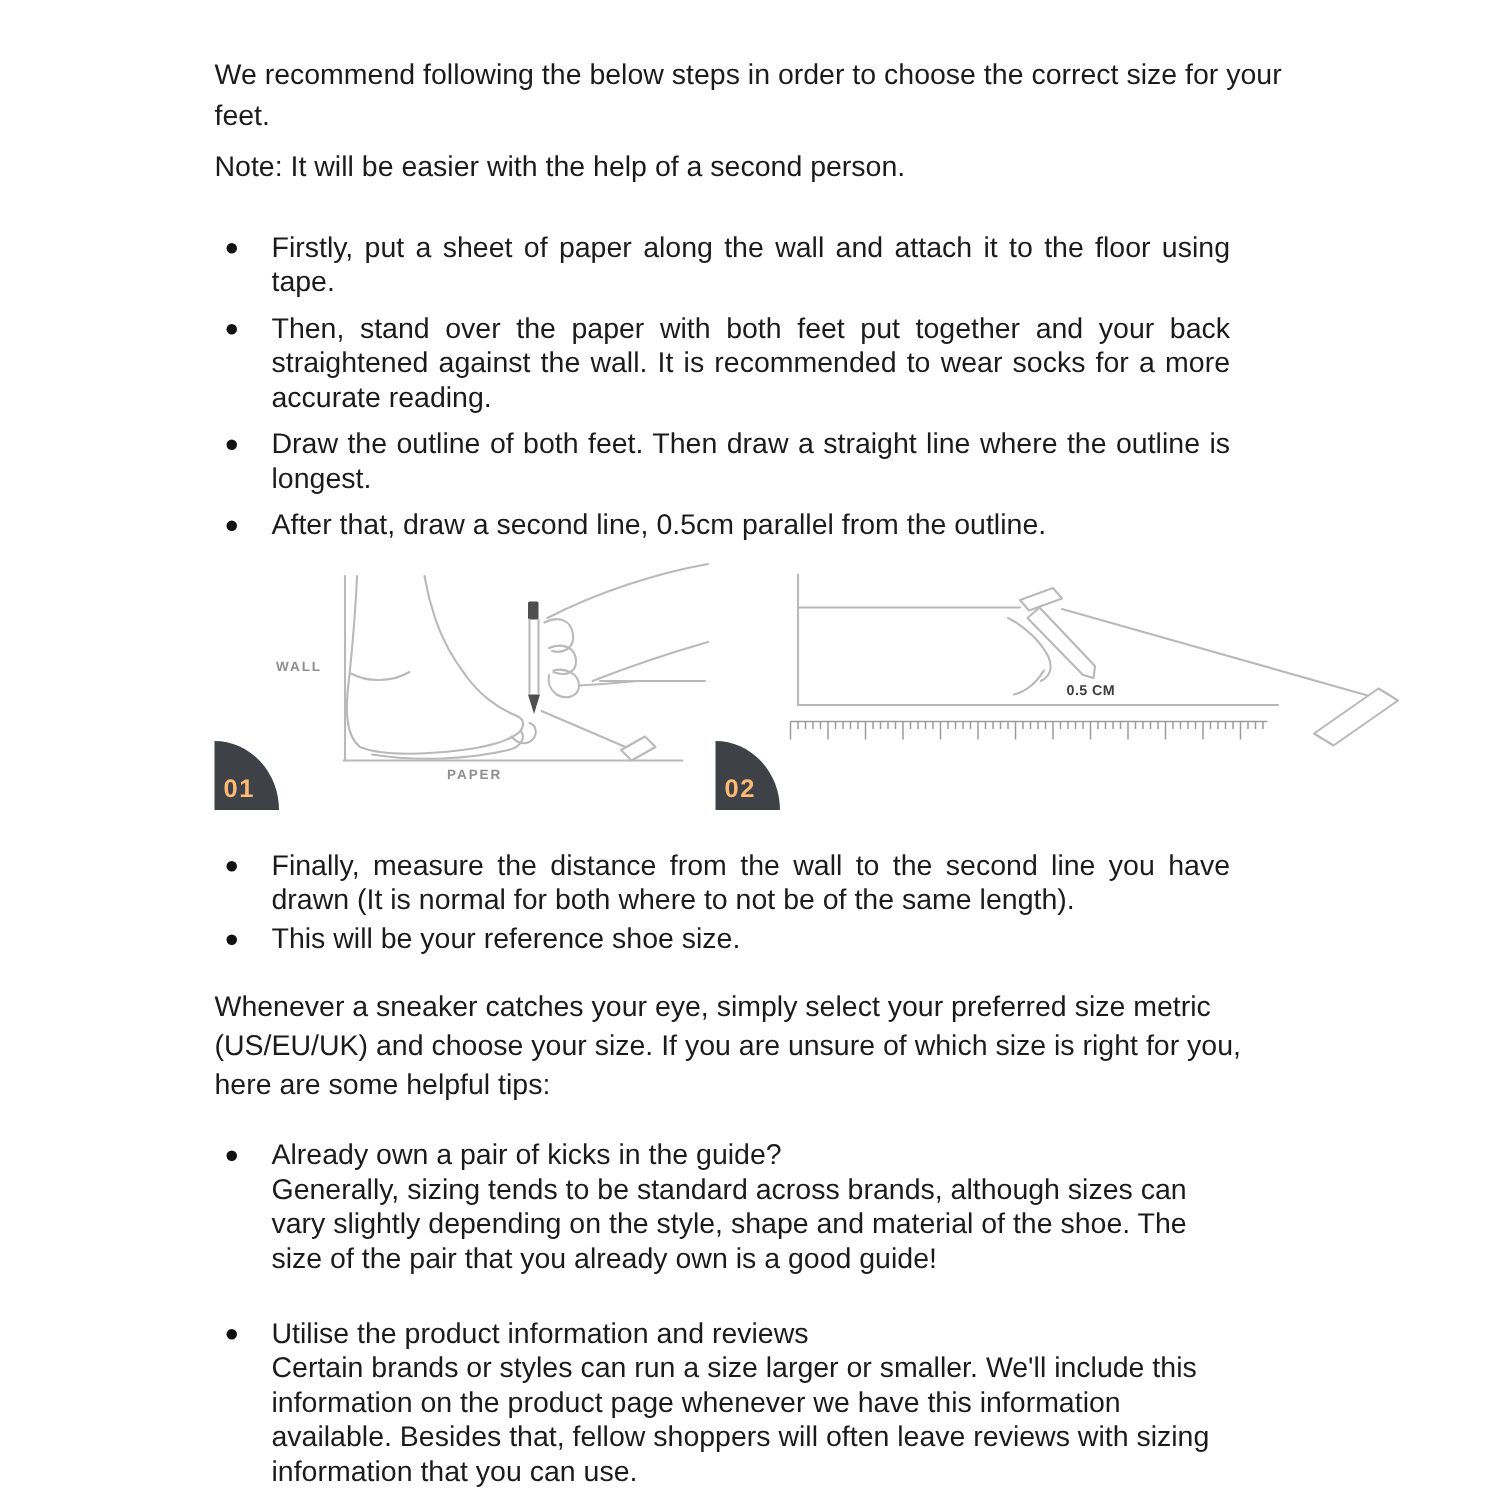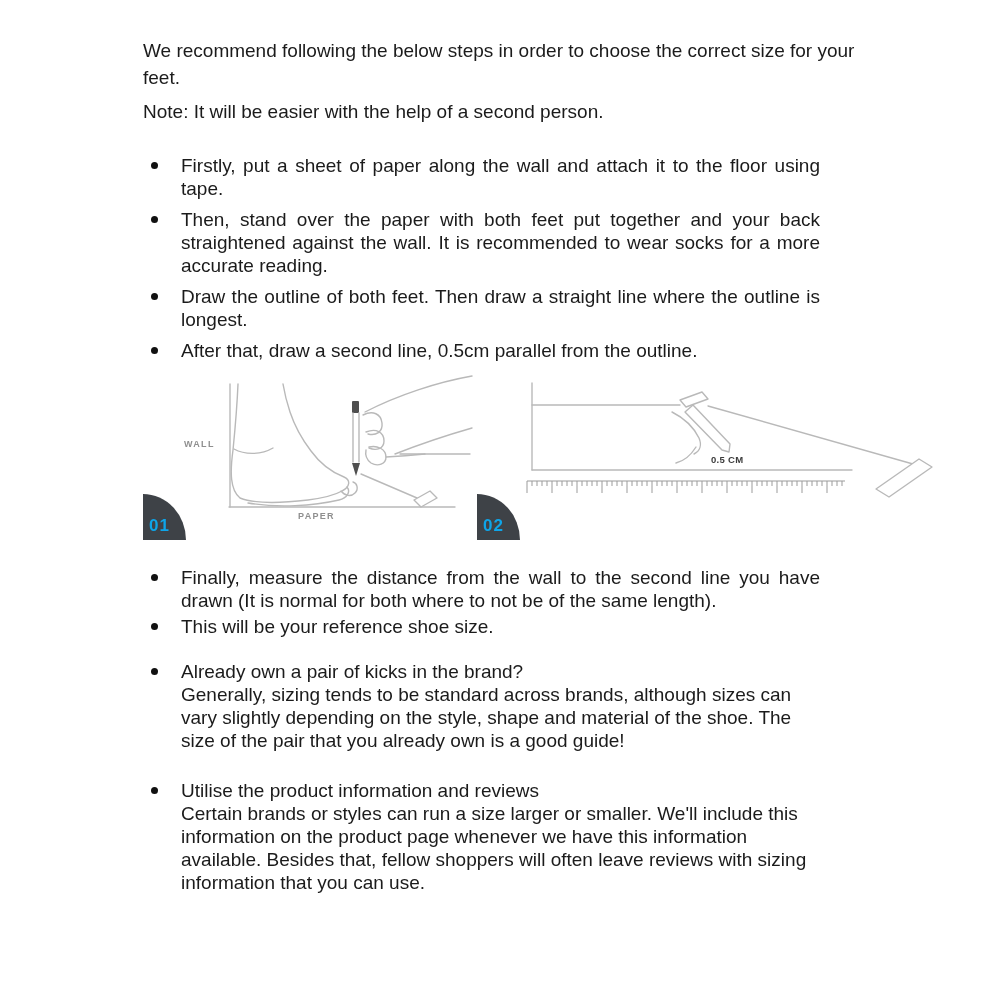--- a/index.html
+++ b/index.html
@@ -37,21 +37,21 @@
   .fig-svg{position:absolute;top:0}
   #fig1{left:0}
   #fig2{left:357px}
   .badge{
     position:absolute;top:124px;width:43px;height:46px;
     background:var(--badge);border-top-right-radius:100% 100%;
   }
   #badge1{left:0}
   #badge2{left:334px}
   .badge span{
-    position:absolute;left:6px;bottom:4px;color:#0ea5e9;
+    position:absolute;left:6px;bottom:4px;color:#fdba74;
     font-size:17px;font-weight:bold;letter-spacing:1px;
   }
   .art{fill:none;stroke:var(--line);stroke-width:1.4;stroke-linecap:round;stroke-linejoin:round}
   .artfill{fill:#ffffff;stroke:var(--line);stroke-width:1.4;stroke-linejoin:round}
   .dark{fill:var(--pencil);stroke:none}
   .figlabel{font-size:9px;font-weight:bold;letter-spacing:1.3px;fill:var(--label)}
   .cmlabel{font-size:9.5px;font-weight:bold;letter-spacing:.3px;fill:#3c3c3c}
   .ruler{fill:none;stroke:#9b9b9b;stroke-width:1}
 </style>
 </head>
@@ -137,26 +137,27 @@
     <li>
       <span class="dot"></span>
       <div class="btxt">Finally, measure the distance from the wall to the second line you have drawn (It is normal for both where to not be of the same length).</div>
     </li>
     <li>
       <span class="dot"></span>
       <div class="btxt last-noj">This will be your reference shoe size.</div>
     </li>
   </ul>
 
+  <p class="para tips-intro">Whenever a sneaker catches your eye, simply select your preferred size metric (US/EU/UK) and choose your size. If you are unsure of which size is right for you, here are some helpful tips:</p>
 
   <ul class="tips">
     <li>
       <span class="dot"></span>
       <div class="ttxt">
-        <div>Already own a pair of kicks in the brand?</div>
+        <div>Already own a pair of kicks in the guide?</div>
         <div>Generally, sizing tends to be standard across brands, although sizes can vary slightly depending on the style, shape and material of the shoe. The size of the pair that you already own is a good guide!</div>
       </div>
     </li>
     <li>
       <span class="dot"></span>
       <div class="ttxt">
         <div>Utilise the product information and reviews</div>
         <div>Certain brands or styles can run a size larger or smaller. We'll include this information on the product page whenever we have this information available. Besides that, fellow shoppers will often leave reviews with sizing information that you can use.</div>
       </div>
     </li>

